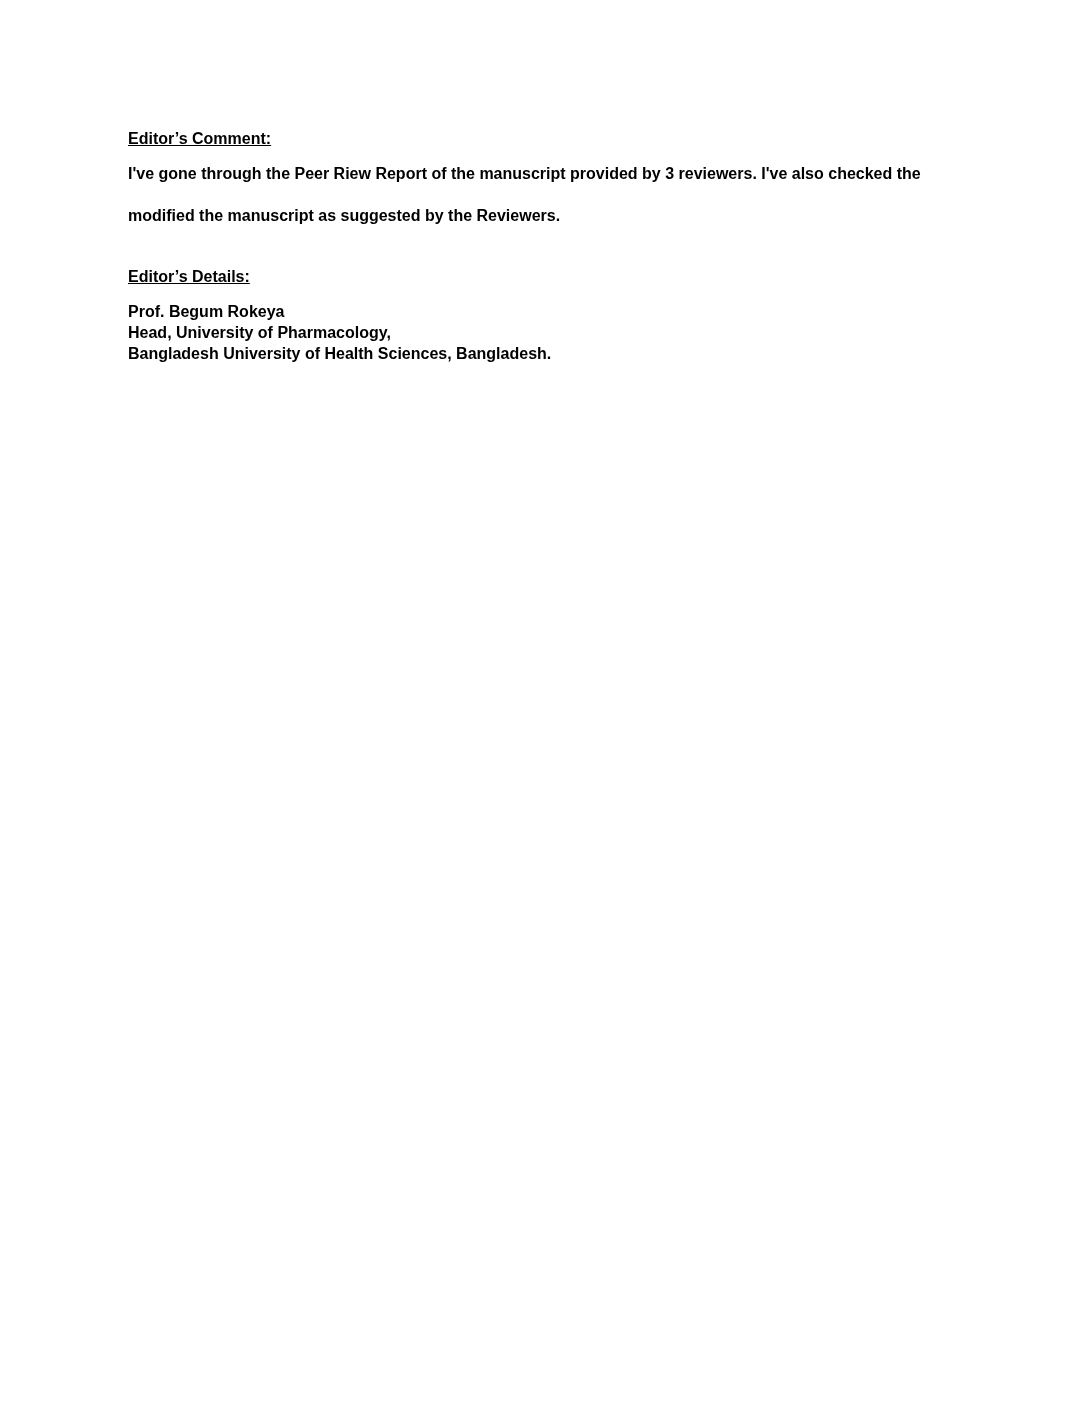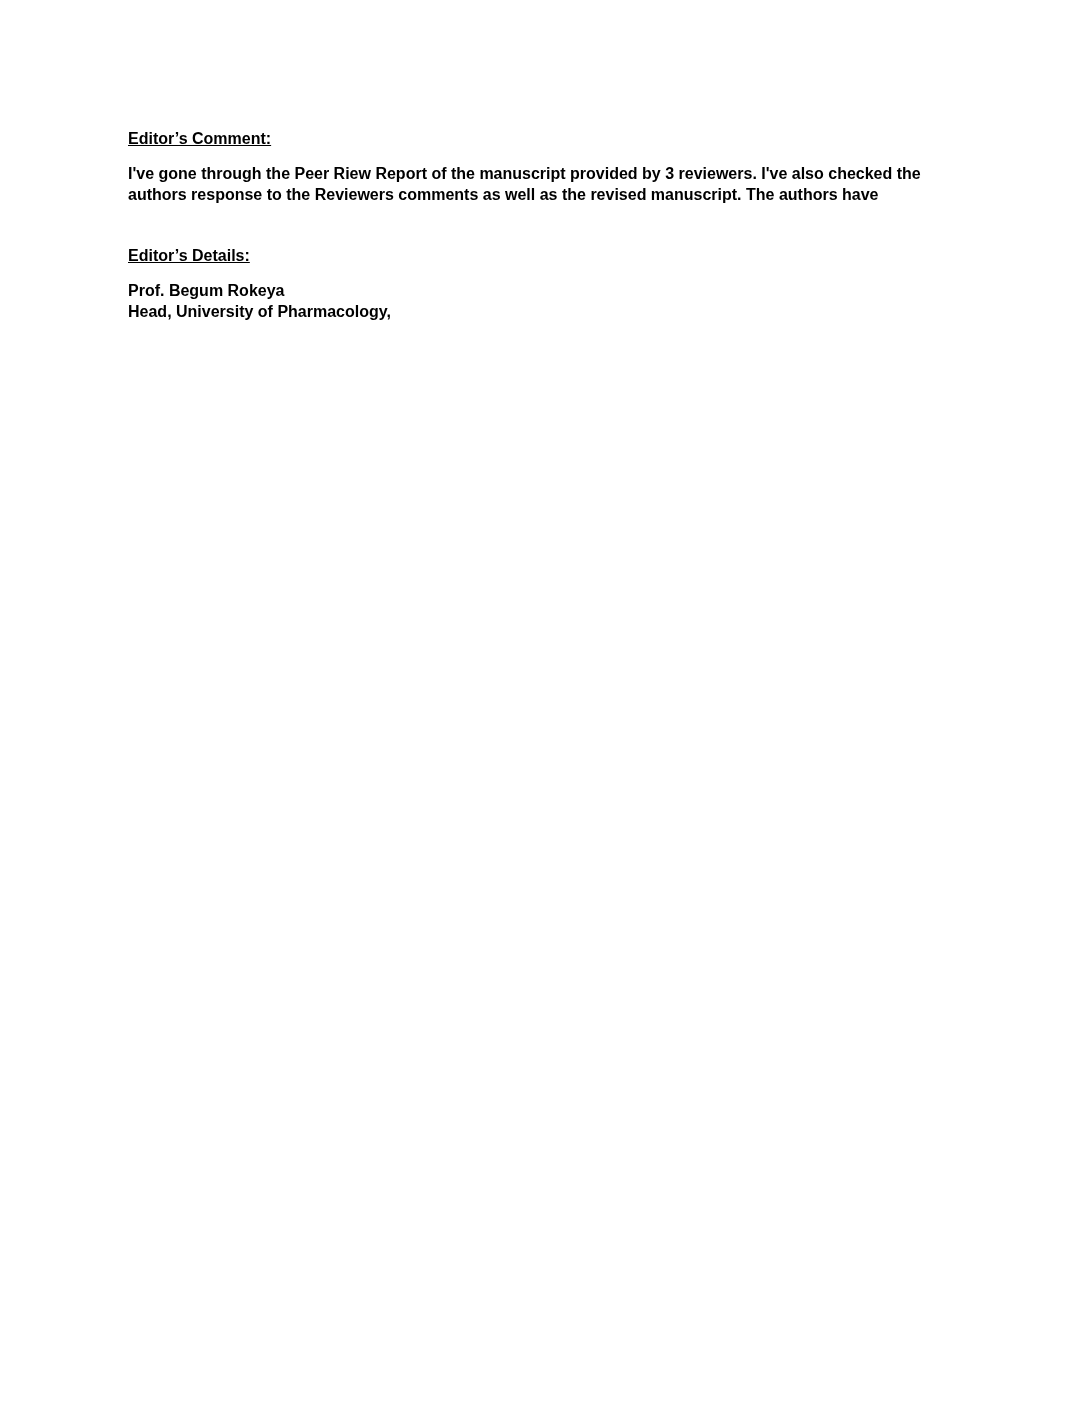--- a/index.html
+++ b/index.html
@@ -43,20 +43,20 @@
   .body-paragraph--details {
   }
 </style>
 </head>
 <body>
 
 <div class="page">
 
   <h2 class="section-heading">Editor’s Comment:</h2>
 
-  <p class="body-paragraph"><span>I've gone through the Peer Riew Report of the manuscript provided by 3 reviewers. I've also checked the</span><br><span>authors response to the Reviewers comments as well as the revised manuscript. The authors have</span><br></p>
+  <p class="body-paragraph"><span>I've gone through the Peer Riew Report of the manuscript provided by 3 reviewers. I've also checked the</span><br><br><span>modified the manuscript as suggested by the Reviewers.</span></p>
 
 
   <h2 class="section-heading section-heading--details">Editor’s Details:</h2>
 
-  <p class="body-paragraph body-paragraph--details"><span>Prof. Begum Rokeya</span><br><span>Head, University of Pharmacology,</span><br></p>
+  <p class="body-paragraph body-paragraph--details"><span>Prof. Begum Rokeya</span><br><span>Head, University of Pharmacology,</span><br><span>Bangladesh University of Health Sciences, Bangladesh.</span></p>
 
 </div>
 
 </body></html>

